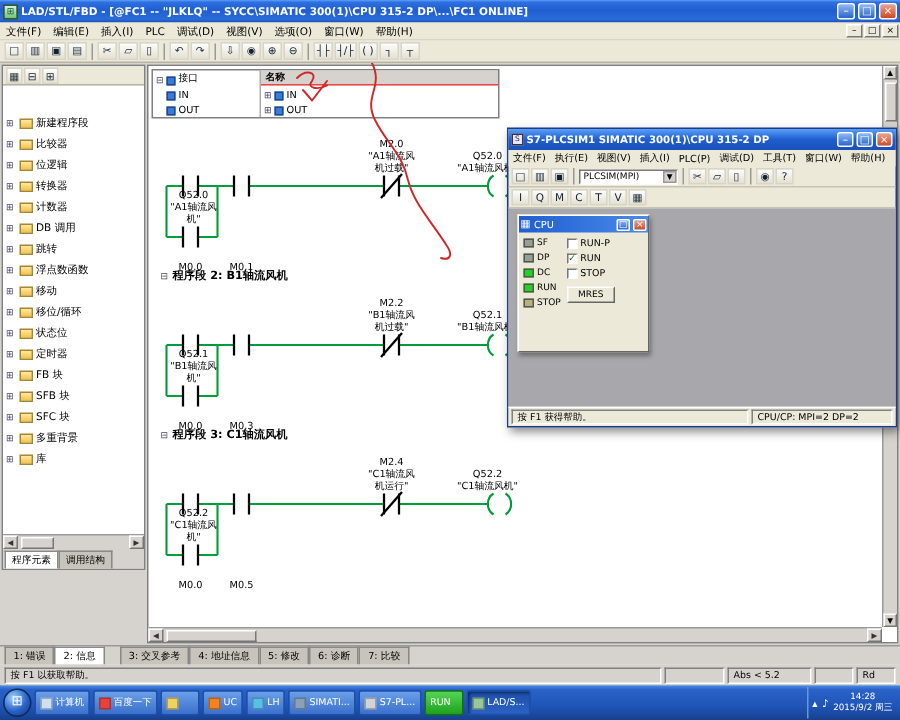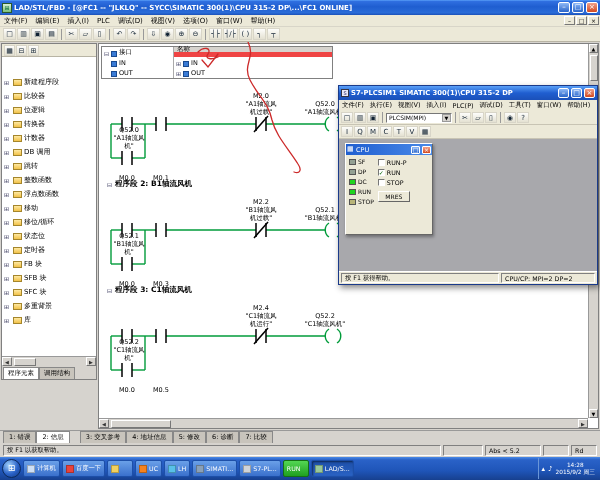--- a/index.html
+++ b/index.html
@@ -37,21 +37,21 @@
   .stab{font-size:6.5px;padding:1px 4px;border:1px solid #888;border-bottom:none;background:#c8c4bc;white-space:nowrap}
   .stab.active{background:#fff}
   
   .editor{position:absolute;left:98px;top:1px;right:1px;bottom:1px;background:#fff;border:1px solid #808080}
   .decl{position:absolute;left:2px;top:2px;width:232px;height:33px;border:1px solid #808080;display:flex;background:#fff;font-size:6.5px}
   .decl-l{width:72px;border-right:1px solid #aaa}
   .drow{height:10px;display:flex;align-items:flex-end;gap:2px;padding-left:2px}
   .drow .exp{font-size:6px;color:#446}
   .cube{width:6px;height:6px;background:#3a7bd5;border:1px solid #1a4a90;flex:0 0 6px}
   .decl-r{flex:1;display:flex;flex-direction:column}
-  .dhead{height:10px;background:#d6d3ce;border-bottom:5px solid #ef4444;display:flex;align-items:center;padding-left:3px;font-weight:normal}
+  .dhead{height:10px;background:#d6d3ce;border-bottom:1px solid #ef4444;display:flex;align-items:center;padding-left:3px;font-weight:bold}
   
   .ladder{position:absolute;left:8px;top:40px;width:332px}
   .net{margin-bottom:6px}
   .net-title{height:12px;display:flex;align-items:center;gap:3px;font-size:7.5px;font-weight:bold}
   .net-title .exp{font-size:6px;font-weight:normal;color:#446}
   .net-g{position:relative;width:330px;height:88px}
   .lb{position:absolute;font-size:6.5px;line-height:8px;text-align:center;white-space:nowrap}
   .lb.p1{left:0;top:24;width:40px}
   .lb.p2{left:34px;top:24;width:40px}
   .lb.pnc{left:126px;top:8px;width:56px}
@@ -208,25 +208,20 @@
               <span class="lbl">DB 调用</span>
             </div>
           <div class="titem">
               <span class="exp">⊞</span>
               <span class="fold"></span>
               <span class="lbl">跳转</span>
             </div>
           <div class="titem">
               <span class="exp">⊞</span>
               <span class="fold"></span>
-              <span class="lbl">整数函数</span>
-            </div>
-          <div class="titem">
-              <span class="exp">⊞</span>
-              <span class="fold"></span>
               <span class="lbl">浮点数函数</span>
             </div>
           <div class="titem">
               <span class="exp">⊞</span>
               <span class="fold"></span>
               <span class="lbl">移动</span>
             </div>
           <div class="titem">
               <span class="exp">⊞</span>
               <span class="fold"></span>

